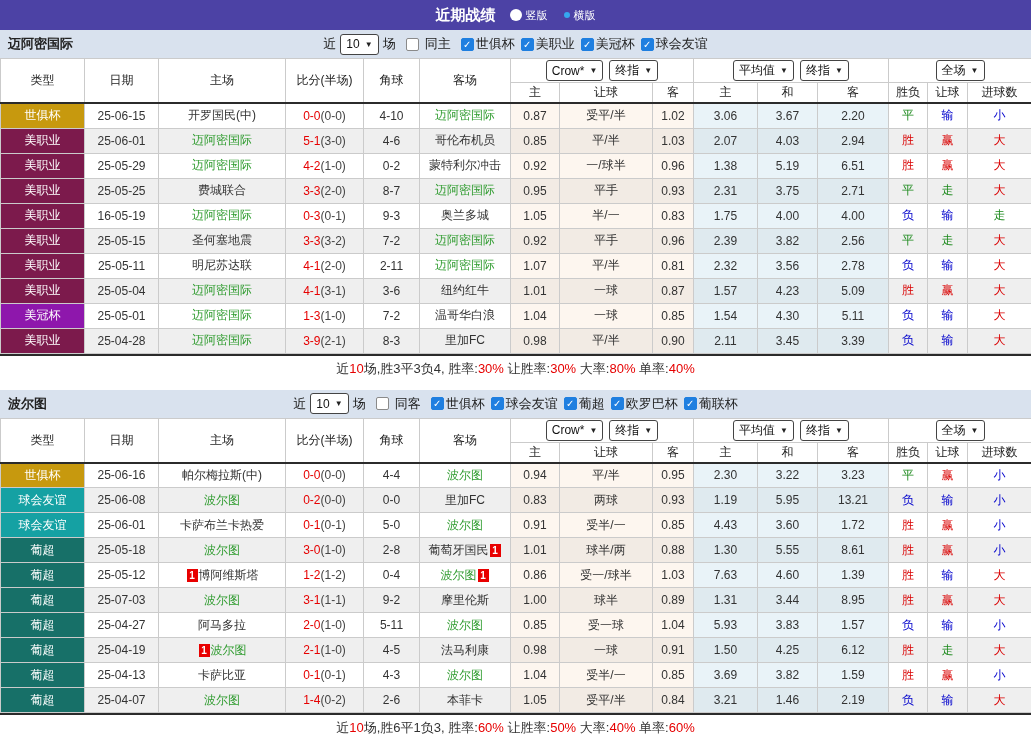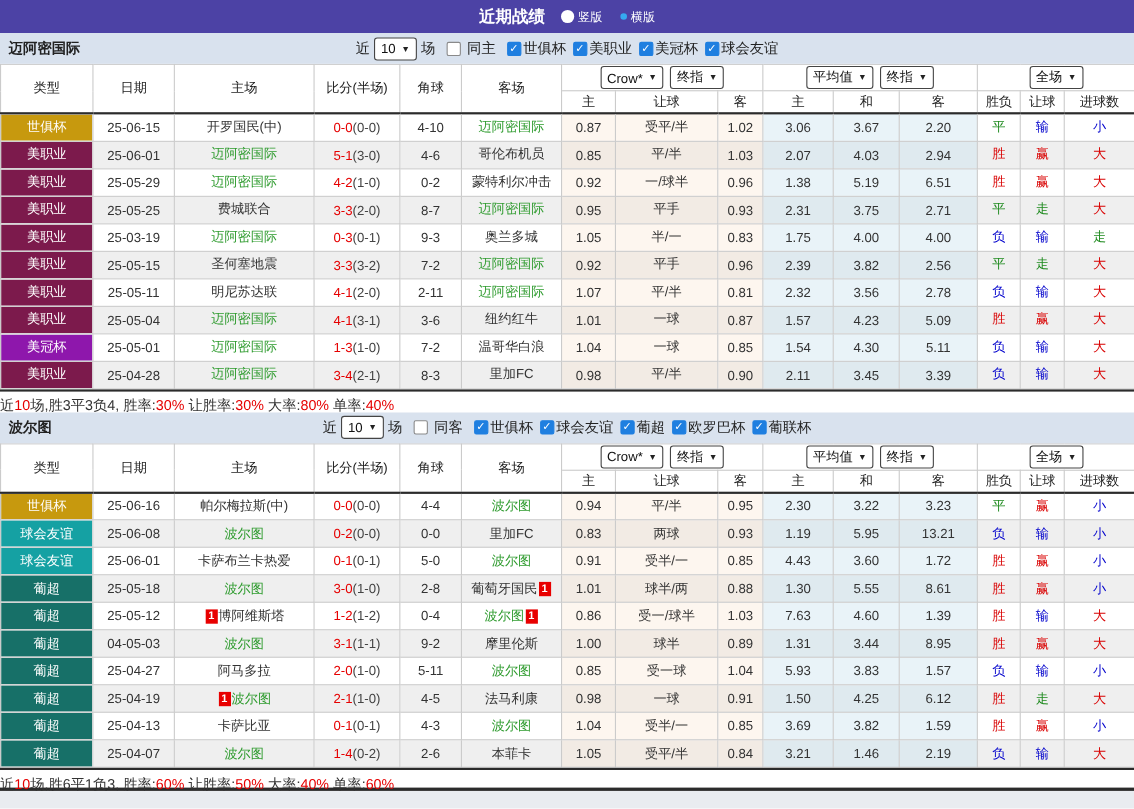--- a/index.html
+++ b/index.html
@@ -36,21 +36,21 @@
 tr.odd td.c-crow { background:#FDF6EF; }
 tr.even td.c-crow { background:#F2EBE4; }
 tr.odd td.c-avg { background:#E9F3F8; }
 tr.even td.c-avg { background:#DFEAEF; }
 td.type-cell { padding:0; }
 .badge { display:flex; width:100%; height:100%; align-items:center; justify-content:center; color:#fff; }
 .tname.focus { color:#2E9B2E; cursor:pointer; }
 .ft { color:#E60000; }
 .ht { color:#444; }
 .rcard { display:inline-block; background:#E80000; color:#fff; font-size:10px; font-weight:bold; width:11px; height:13px; line-height:13px; text-align:center; vertical-align:middle; margin:0 1px; }
-.summary { height:21px; line-height:26px; font-size:13px; color:#333; background:#fff; border-top:2px solid #2b2b2b; }
+.summary { height:36px; line-height:26px; text-align:center; font-size:13px; color:#333; background:#fff; border-top:2px solid #2b2b2b; }
 .summary .red { color:#E60000; }
 .section:last-of-type .summary { border-bottom:3px solid #2b2b2b; }
 </style>
 </head>
 <body>
 
 <div class="page">
   <div class="topbar">
     <span class="title">近期战绩</span>
     <span class="radio-group">
@@ -232,21 +232,21 @@
               <td class="c-avg">3.75</td>
               <td class="c-avg">2.71</td>
               <td class="c-res" style="color: rgb(30, 138, 30);">平</td>
               <td class="c-res" style="color: rgb(30, 138, 30);">走</td>
               <td class="c-res" style="color: rgb(217, 0, 0);">大</td>
             </tr>
             <tr class="odd">
               <td class="type-cell">
                 <span class="badge" style="background: rgb(124, 26, 76);">美职业</span>
               </td>
-              <td>25-03-19</td>
+              <td>16-05-19</td>
               <td class="team-cell"><span class="tname focus">迈阿密国际</span></td>
               <td><span class="ft">0-3</span><span class="ht">(0-1)</span></td>
               <td>9-3</td>
               <td class="team-cell"><span class="tname">奥兰多城</span></td>
               <td class="c-crow">1.05</td>
               <td class="c-crow">半/一</td>
               <td class="c-crow">0.83</td>
               <td class="c-avg">1.75</td>
               <td class="c-avg">4.00</td>
               <td class="c-avg">4.00</td>
@@ -329,21 +329,21 @@
               <td class="c-res" style="color: rgb(0, 0, 204);">负</td>
               <td class="c-res" style="color: rgb(0, 0, 204);">输</td>
               <td class="c-res" style="color: rgb(217, 0, 0);">大</td>
             </tr>
             <tr class="even">
               <td class="type-cell">
                 <span class="badge" style="background: rgb(124, 26, 76);">美职业</span>
               </td>
               <td>25-04-28</td>
               <td class="team-cell"><span class="tname focus">迈阿密国际</span></td>
-              <td><span class="ft">3-4</span><span class="ht">(2-1)</span></td>
+              <td><span class="ft">3-9</span><span class="ht">(2-1)</span></td>
               <td>8-3</td>
               <td class="team-cell"><span class="tname">里加FC</span></td>
               <td class="c-crow">0.98</td>
               <td class="c-crow">平/半</td>
               <td class="c-crow">0.90</td>
               <td class="c-avg">2.11</td>
               <td class="c-avg">3.45</td>
               <td class="c-avg">3.39</td>
               <td class="c-res" style="color: rgb(0, 0, 204);">负</td>
               <td class="c-res" style="color: rgb(0, 0, 204);">输</td>
@@ -542,21 +542,21 @@
               <td class="c-avg">4.60</td>
               <td class="c-avg">1.39</td>
               <td class="c-res" style="color: rgb(217, 0, 0);">胜</td>
               <td class="c-res" style="color: rgb(0, 0, 204);">输</td>
               <td class="c-res" style="color: rgb(217, 0, 0);">大</td>
             </tr>
             <tr class="even">
               <td class="type-cell">
                 <span class="badge" style="background: rgb(23, 112, 104);">葡超</span>
               </td>
-              <td>04-05-03</td>
+              <td>25-07-03</td>
               <td class="team-cell"><span class="tname focus">波尔图</span></td>
               <td><span class="ft">3-1</span><span class="ht">(1-1)</span></td>
               <td>9-2</td>
               <td class="team-cell"><span class="tname">摩里伦斯</span></td>
               <td class="c-crow">1.00</td>
               <td class="c-crow">球半</td>
               <td class="c-crow">0.89</td>
               <td class="c-avg">1.31</td>
               <td class="c-avg">3.44</td>
               <td class="c-avg">8.95</td>

